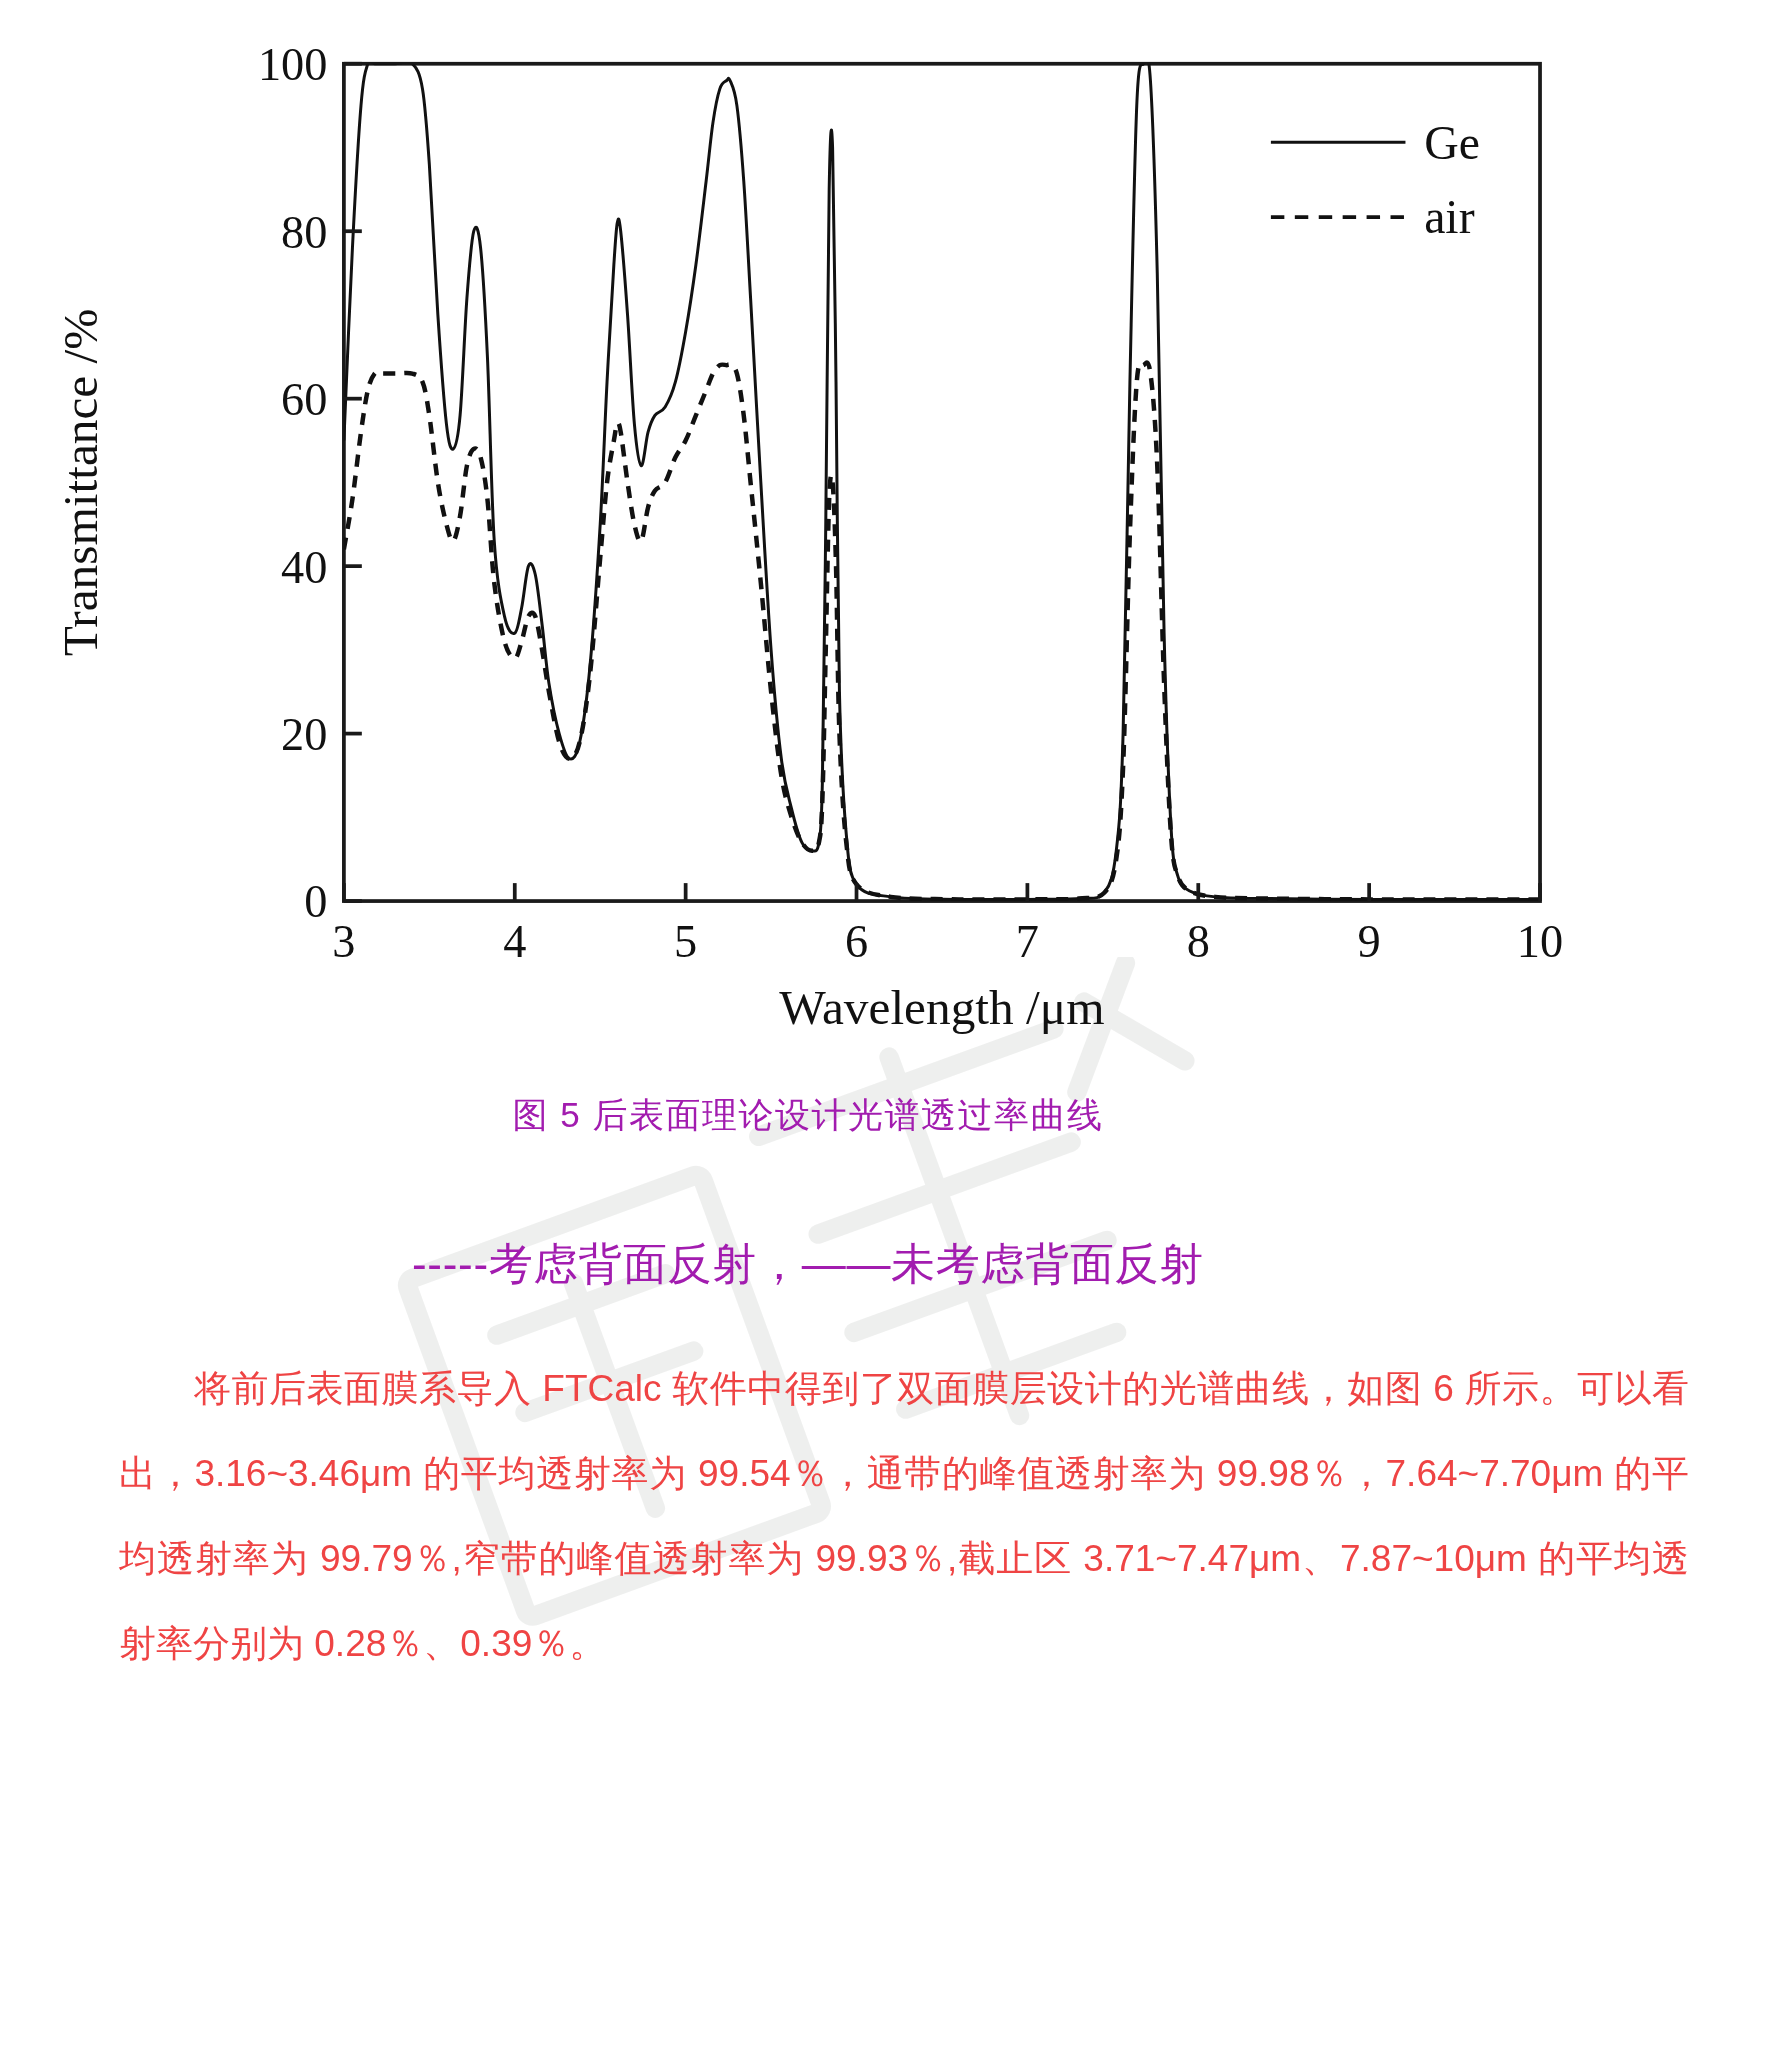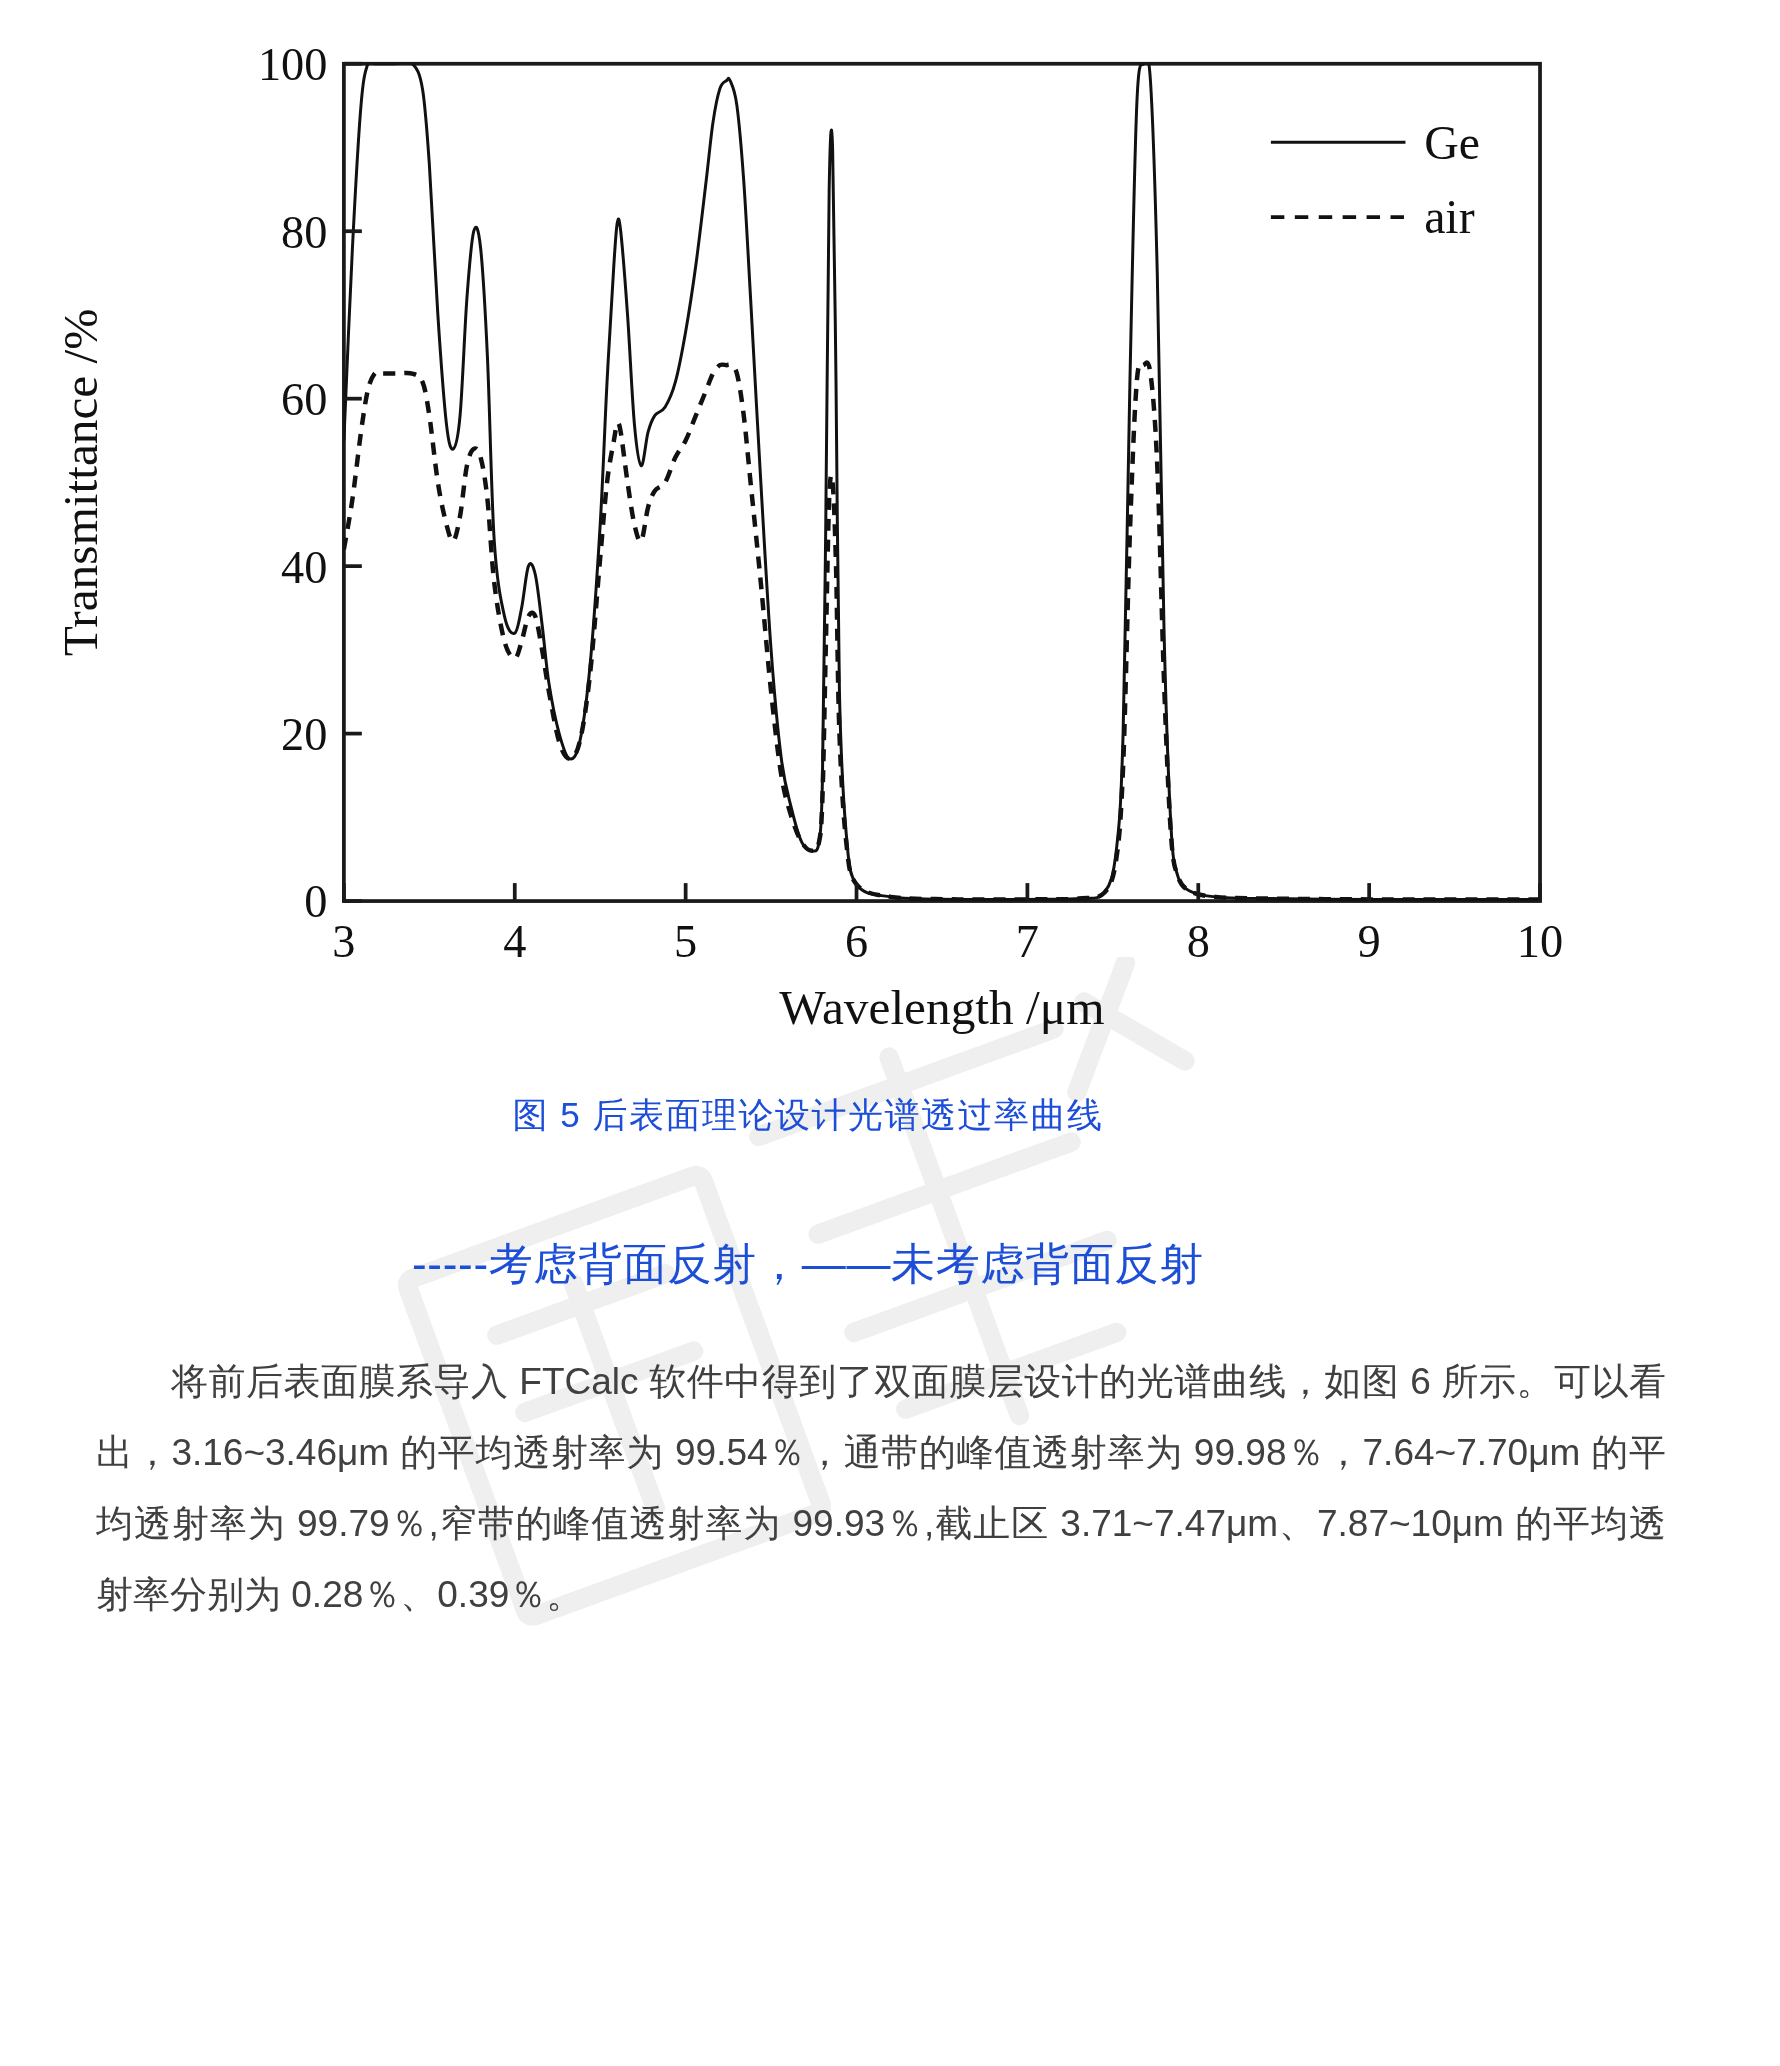--- a/index.html
+++ b/index.html
@@ -41,44 +41,44 @@
     left: 0;
     top: 0;
   }
 
   
   .caption {
     position: absolute;
     width: 1616px;
     text-align: center;
     font-family: "Liberation Sans", sans-serif;
-    color: #1d4ed8;
+    color: #a21caf;
     z-index: 3;
   }
   #caption-title {
     top: 1092px;
     font-size: 35px;
     letter-spacing: 1.5px;
   }
   #caption-legend {
     top: 1235px;
     font-size: 44px;
     letter-spacing: 0.7px;
   }
 
   
   #body-text {
     position: absolute;
-    left: 96px;
+    left: 119px;
     top: 1346px;
     width: 1570px;
     z-index: 3;
     font-size: 37px;
-    line-height: 71px;
-    color: #404040;
+    line-height: 85px;
+    color: #ef4444;
     text-align: justify;
     text-justify: inter-character;
     font-family: "Liberation Sans", sans-serif;
   }
   #body-text p {
     margin: 0;
     text-indent: 75px;
   }
 </style>
 </head>

